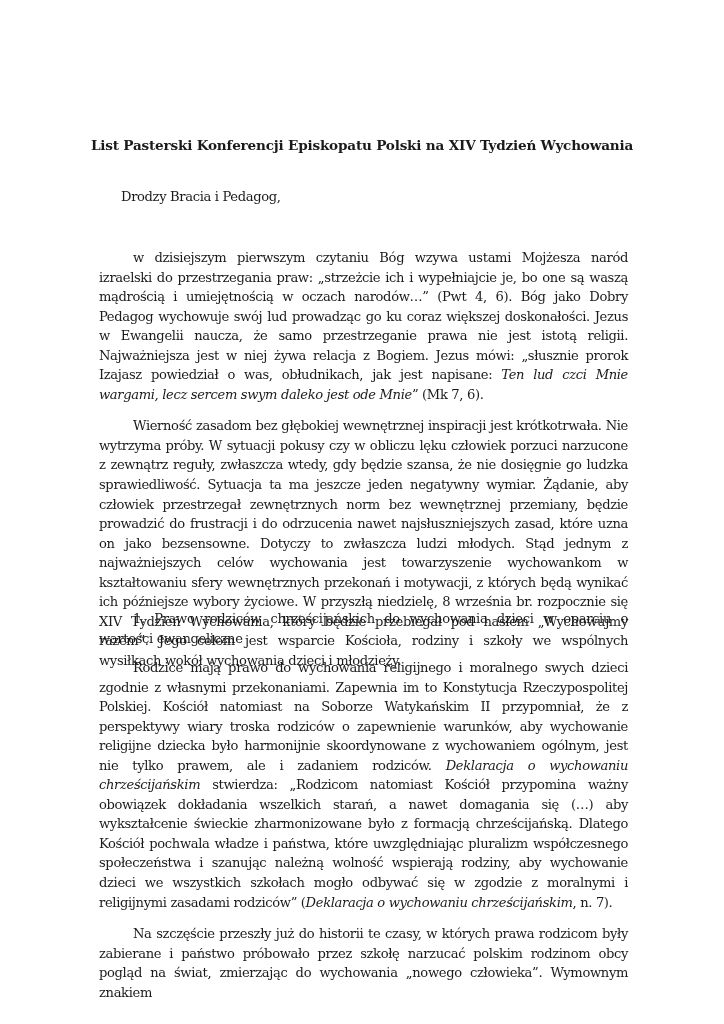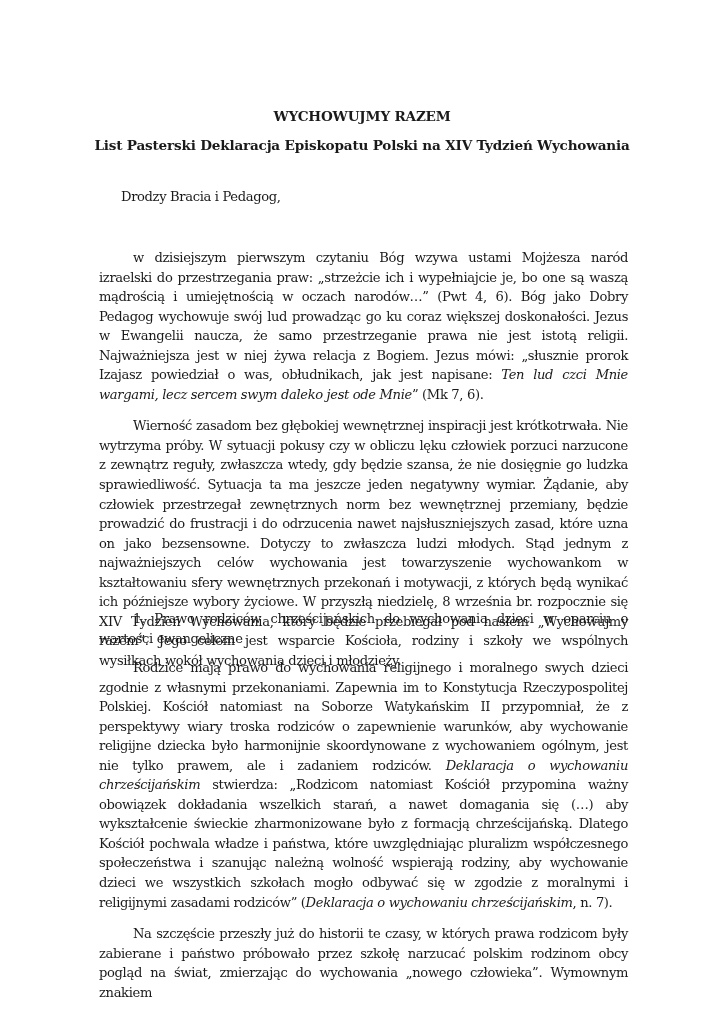--- a/index.html
+++ b/index.html
@@ -24,22 +24,21 @@
   .salutation { top: 187px; left: 121px; }
   .para1 { top: 236px; }
   .sec1 { top: 597px; }
   .para3 { top: 646px; }
   i { font-style: italic; }
 </style>
 </head>
 <body>
 
 <div class="page">
-  <div class="title t1">WYCHOWUJMY RAZEM</div>
-  <div class="title t2">List Pasterski Deklaracja Episkopatu Polski na XIV Tydzień Wychowania</div>
+  <div class="title t2">List Pasterski Konferencji Episkopatu Polski na XIV Tydzień Wychowania</div>
 
   <div class="text salutation">Drodzy Bracia i Pedagog,</div>
 
   <div class="text para1">
     <p><span>w dzisiejszym pierwszym czytaniu Bóg wzywa ustami Mojżesza naród izraelski do przestrzegania praw: „strzeżcie ich i wypełniajcie je, bo one są waszą mądrością i umiejętnością w oczach narodów…” (Pwt 4, 6). Bóg jako Dobry Pedagog wychowuje swój lud prowadząc go ku coraz większej doskonałości. Jezus w Ewangelii naucza, że samo przestrzeganie prawa nie jest istotą religii. Najważniejsza jest w niej żywa relacja z Bogiem. Jezus mówi: „słusznie prorok Izajasz powiedział o was, obłudnikach, jak jest napisane: </span><i>Ten lud czci Mnie wargami, lecz sercem swym daleko jest ode Mnie</i><span>” (Mk 7, 6).</span></p>
     <p>Wierność zasadom bez głębokiej wewnętrznej inspiracji jest krótkotrwała. Nie wytrzyma próby. W sytuacji pokusy czy w obliczu lęku człowiek porzuci narzucone z zewnątrz reguły, zwłaszcza wtedy, gdy będzie szansa, że nie dosięgnie go ludzka sprawiedliwość. Sytuacja ta ma jeszcze jeden negatywny wymiar. Żądanie, aby człowiek przestrzegał zewnętrznych norm bez wewnętrznej przemiany, będzie prowadzić do frustracji i do odrzucenia nawet najsłuszniejszych zasad, które uzna on jako bezsensowne. Dotyczy to zwłaszcza ludzi młodych. Stąd jednym z najważniejszych celów wychowania jest towarzyszenie wychowankom w kształtowaniu sfery wewnętrznych przekonań i motywacji, z których będą wynikać ich późniejsze wybory życiowe. W przyszłą niedzielę, 8 września br. rozpocznie się XIV Tydzień Wychowania, który będzie przebiegał pod hasłem „Wychowujmy razem”. Jego celem jest wsparcie Kościoła, rodziny i szkoły we wspólnych wysiłkach wokół wychowania dzieci i młodzieży.</p>
   </div>
 
   <div class="text sec1">
     <p>1. Prawo rodziców chrześcijańskich do wychowania dzieci w oparciu o wartości ewangeliczne</p>

